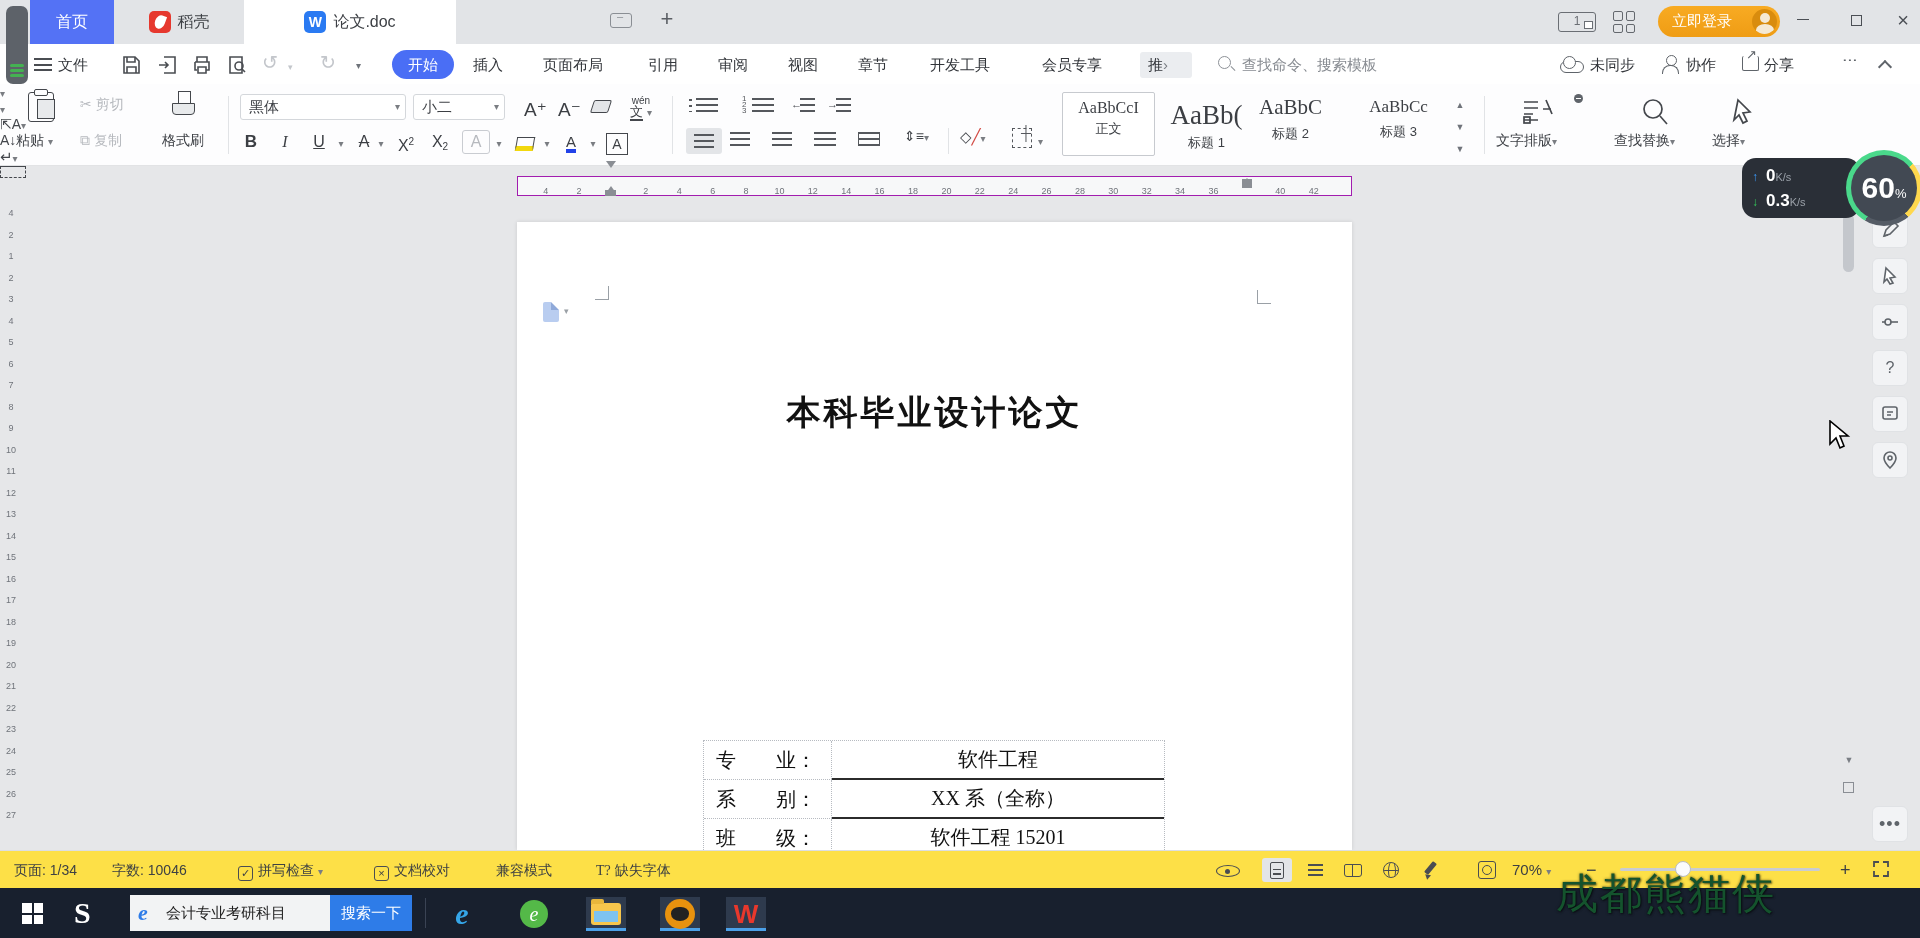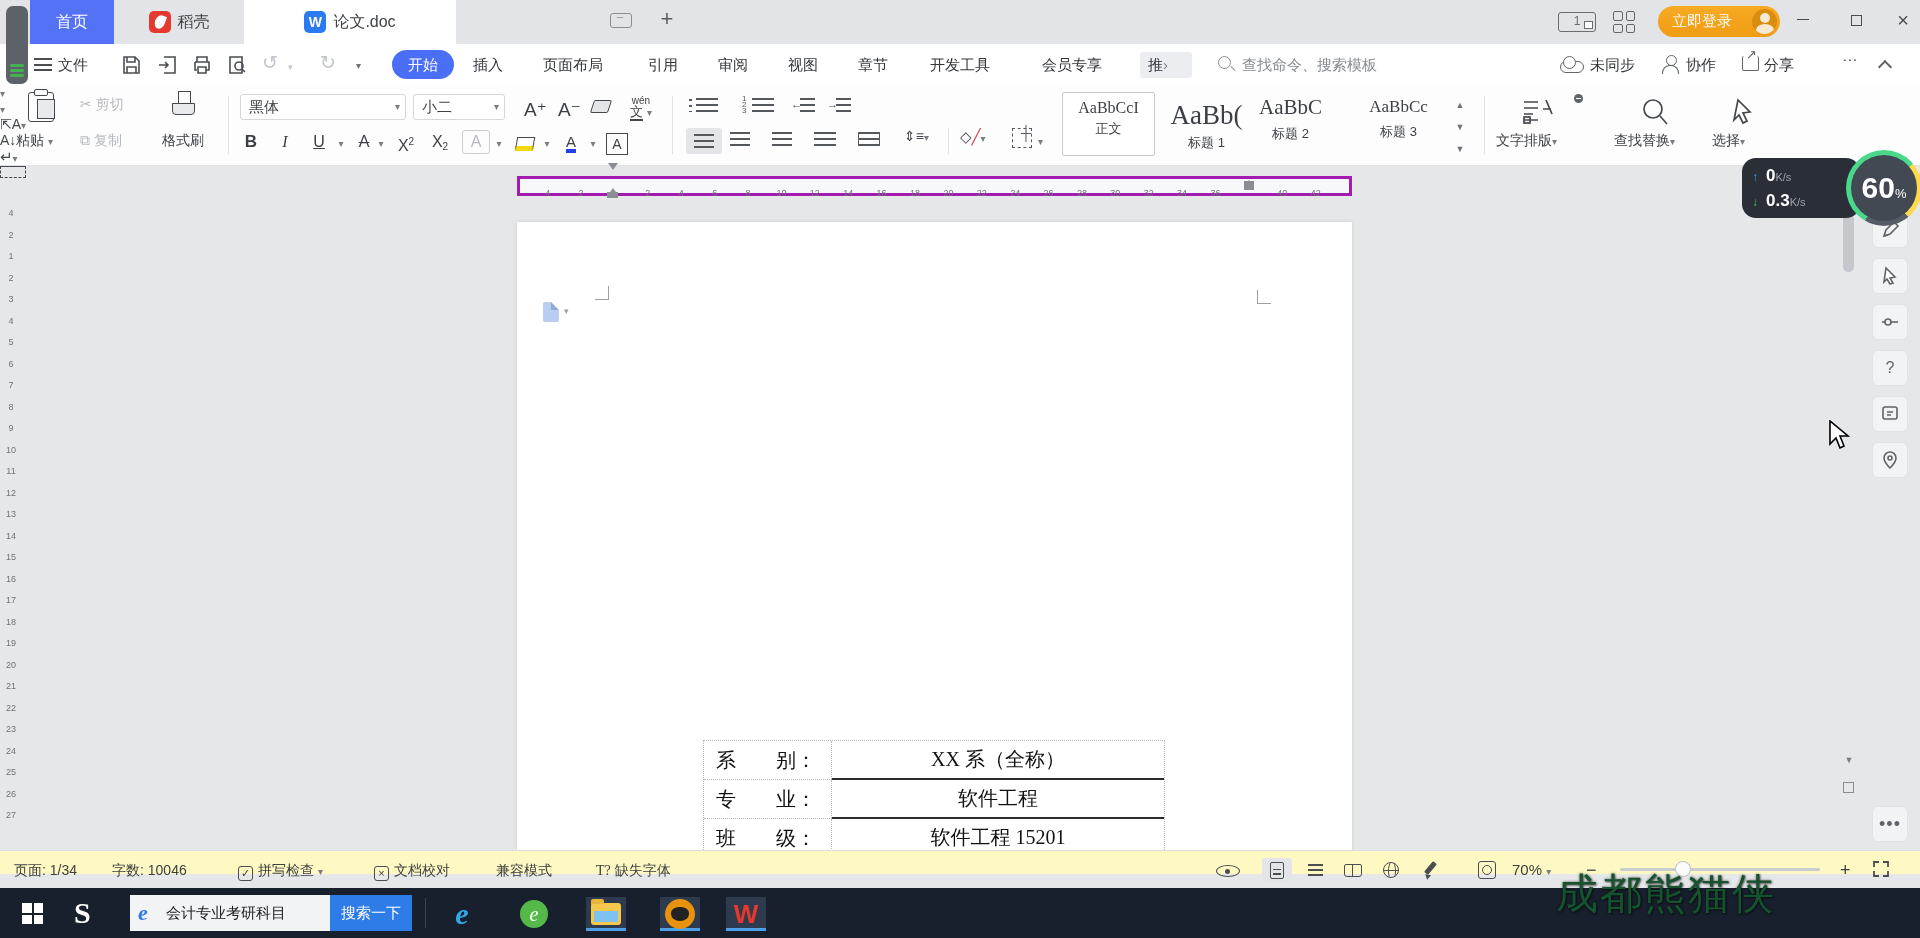--- a/index.html
+++ b/index.html
@@ -95,21 +95,21 @@
   .stylecell { position:absolute; top:8px; width:93px; height:64px; text-align:center; }
   .stylecell.sel { background:#fff; border:1px solid #c7cacf; border-radius:2px; }
   .stylecell .samp { display:block; font-family:"Liberation Serif","DejaVu Serif",serif; margin-top:6px; white-space:nowrap; overflow:hidden; }
   .stylecell .nm { display:block; font-size:13px; margin-top:3px; color:#3c3f44; }
   .gal-ar { position:absolute; left:1452px; width:16px; height:14px; text-align:center; font-size:9px; color:#6f737a; line-height:14px; }
   .big-ic { position:absolute; top:12px; width:36px; height:32px; }
   .big-ic svg { width:36px; height:32px; stroke:#44474c; fill:none; stroke-width:1.7; }
   .rb-bot-label { position:absolute; top:48px; font-size:14px; }
 
   
-  .hruler { position:absolute; left:517px; top:176px; width:835px; height:20px; background:#f7f8f9; border:3px solid #a21caf; }
+  .hruler { position:absolute; left:517px; top:176px; width:835px; height:20px; background:#f7f8f9; border:1px solid #a21caf; }
   .hnums { position:absolute; left:11px; top:3px; white-space:nowrap; }
   .hnums span { display:inline-block; width:33.4px; text-align:center; font-size:9px; color:#6f737a; }
   .ind-left { position:absolute; left:88px; top:-16px; width:0; height:0; border:5px solid transparent; border-top:7px solid #8a8e94; }
   .ind-left2 { position:absolute; left:88px; top:4px; width:0; height:0; border:5px solid transparent; border-bottom:7px solid #8a8e94; }
   .ind-box { position:absolute; left:87px; top:13px; width:11px; height:6px; background:#8a8e94; }
   .ind-right { position:absolute; left:724px; top:2px; width:10px; height:9px; background:#8a8e94; }
   .ind-right:before { content:""; position:absolute; left:0; top:-6px; border:5px solid transparent; border-bottom:6px solid #8a8e94; }
   .vruler { position:absolute; left:2px; top:208px; width:18px; height:640px; }
   .vruler span { display:block; height:21.5px; text-align:center; font-size:9px; color:#6f737a; }
 
@@ -130,21 +130,21 @@
 
   
   .sbar { position:absolute; left:1841px; top:200px; width:16px; height:650px; }
   .sb-thumb { position:absolute; left:2px; top:14px; width:11px; height:58px; background:#c4c7cc; border-radius:6px; }
   .sb-btn { position:absolute; left:0; width:16px; height:16px; color:#7a7e84; font-size:9px; text-align:center; line-height:16px; }
   .sb-page { position:absolute; left:2px; width:11px; height:11px; border:1.5px solid #8a8e94; }
   .rtool { position:absolute; left:1872px; width:36px; height:36px; background:#f2f3f5; border:1px solid #e0e2e5; border-radius:6px; color:#5f646a; display:flex; align-items:center; justify-content:center; font-size:16px; }
   .rtool svg { width:20px; height:20px; stroke:#5f646a; fill:none; stroke-width:1.6; }
 
   
-  .statusbar { position:absolute; left:0; top:850px; width:1920px; height:24px; background:#fef9c3; border-top:1px solid #dcdee1; font-size:14px; color:#3d4043; }
+  .statusbar { position:absolute; left:0; top:850px; width:1920px; height:38px; background:#fde047; border-top:1px solid #dcdee1; font-size:14px; color:#3d4043; }
   .st-item { position:absolute; top:9px; height:20px; line-height:20px; }
   .chk { display:inline-block; width:15px; height:15px; border:1.6px solid #4a4d52; border-radius:3px; text-align:center; line-height:13px; font-size:11px; vertical-align:-2px; margin-right:5px; }
   .eye { position:absolute; left:1216px; top:14px; width:24px; height:12px; border:1.7px solid #4a4d52; border-radius:50%; }
   .eye:before { content:""; position:absolute; left:8px; top:2.5px; width:5px; height:5px; background:#4a4d52; border-radius:50%; }
   .view-ic { position:absolute; top:7px; width:30px; height:24px; border-radius:3px; display:flex; align-items:center; justify-content:center; }
   .doc-ic { width:14px; height:17px; border:1.6px solid #4a4d52; border-radius:2px; background:repeating-linear-gradient(transparent 0 3px,#4a4d52 3px 4.4px) content-box; padding:3px 2px; }
   .lines-ic { width:15px; height:13px; background:repeating-linear-gradient(#4a4d52 0 1.7px, transparent 1.7px 5px); }
   .book-ic { width:18px; height:13px; border:1.6px solid #4a4d52; border-radius:2px 2px 3px 3px; position:relative; }
   .book-ic:before { content:""; position:absolute; left:7px; top:0; height:11px; border-left:1.6px solid #4a4d52; }
   .globe-ic { width:16px; height:16px; border:1.6px solid #4a4d52; border-radius:50%; position:relative; overflow:hidden; }
@@ -434,28 +434,29 @@
       <span>24</span>
       <span>25</span>
       <span>26</span>
       <span>27</span>
     </div>
 
   <div class="page">
     <div class="crop crop-tl"></div>
     <div class="crop crop-tr"></div>
     <div class="pgicon"></div>
+    <div class="doc-title">本科毕业设计论文</div>
     <div class="doc-table">
+      <div class="trow">
+        <div class="tlabel">专　　业：</div>
+        <div class="tvalue">软件工程</div>
+      </div>
       <div class="trow">
         <div class="tlabel">系　　别：</div>
         <div class="tvalue">XX 系（全称）</div>
-      </div>
-      <div class="trow">
-        <div class="tlabel">专　　业：</div>
-        <div class="tvalue">软件工程</div>
       </div>
       <div class="trow">
         <div class="tlabel">班　　级：</div>
         <div class="tvalue">软件工程 15201</div>
       </div>
     </div>
   </div>
 
   <div class="sbar">
     <div class="sb-btn" style="top:-2px;">▲</div>

